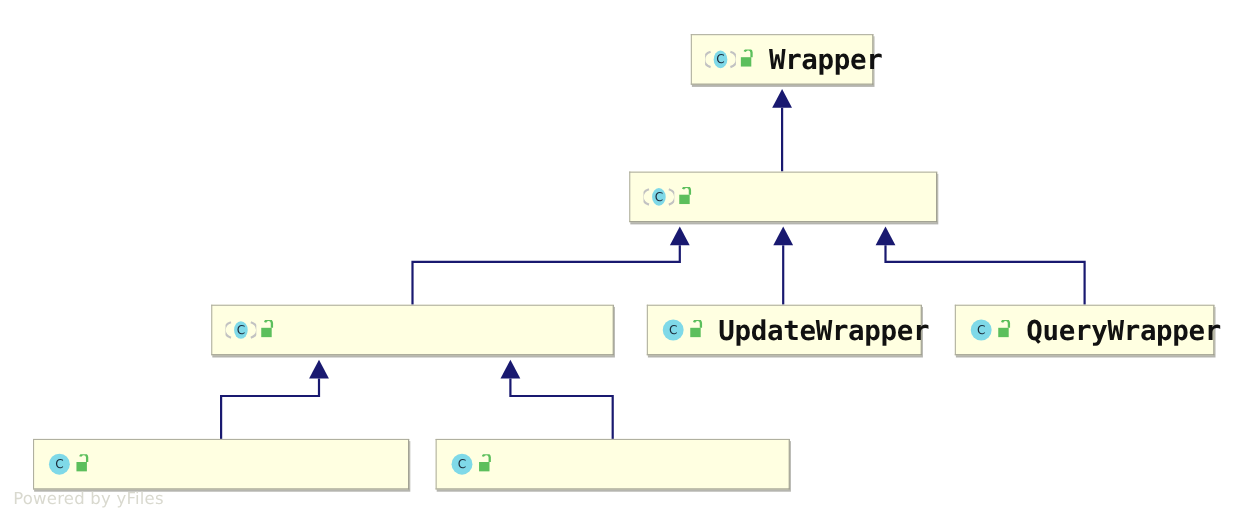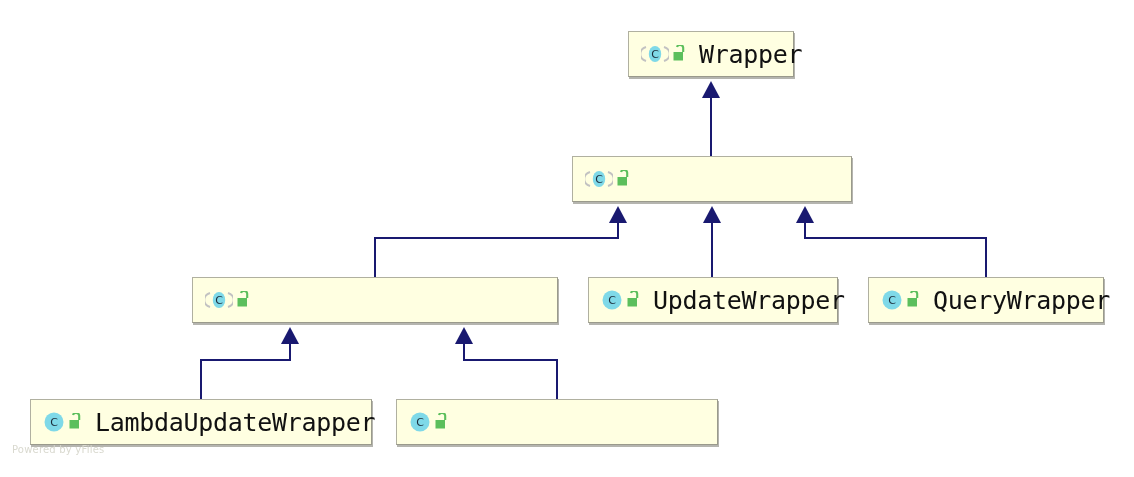--- a/index.html
+++ b/index.html
@@ -51,27 +51,28 @@
     flex: 0 0 auto;
     margin-left: 3px;
   }
   .node-label {
     font-family: "DejaVu Sans Mono", monospace;
     font-size: 25px;
     line-height: 1;
     color: #111111;
     margin-left: 12px;
     letter-spacing: -0.3px;
+    font-weight: bold;
   }
   .watermark {
     position: absolute;
     left: 12px;
     top: 444px;
     font-family: "DejaVu Sans", sans-serif;
-    font-size: 10px;
+    font-size: 15px;
     color: #d9d9cf;
     letter-spacing: 0.2px;
     user-select: none;
   }
 </style>
 </head>
 <body>
 
 <div id="diagram-root">
 
@@ -163,21 +164,20 @@
       <span class="node-icons">
         <svg width="22" height="22" viewBox="0 0 22 22" class="icon-class">
           <circle cx="11" cy="11" r="9.5" fill="#7fd9e8"></circle>
           <text x="11" y="11" text-anchor="middle" dominant-baseline="central" font-family="&quot;DejaVu Sans&quot;, sans-serif" font-size="11" fill="#1b2b3a">C</text>
         </svg>
         <svg width="15" height="18" viewBox="0 0 15 18" class="icon-lock">
           <path d="M 5 2 A 3.2 3.2 0 0 1 11.2 2.6 L 11.2 7" fill="none" stroke="#5cbf5c" stroke-width="2.1"></path>
           <rect x="1.5" y="7" width="9.5" height="8.5" fill="#5cbf5c"></rect>
         </svg>
       </span>
-      <span class="node-label">LambdaUpdateWrapper</span>
     </div>
     <div class="uml-node" style="left: 396px; top: 399px; width: 322px; height: 46px; background: rgb(255, 255, 225);">
       <span class="node-icons">
         <svg width="22" height="22" viewBox="0 0 22 22" class="icon-class">
           <circle cx="11" cy="11" r="9.5" fill="#7fd9e8"></circle>
           <text x="11" y="11" text-anchor="middle" dominant-baseline="central" font-family="&quot;DejaVu Sans&quot;, sans-serif" font-size="11" fill="#1b2b3a">C</text>
         </svg>
         <svg width="15" height="18" viewBox="0 0 15 18" class="icon-lock">
           <path d="M 5 2 A 3.2 3.2 0 0 1 11.2 2.6 L 11.2 7" fill="none" stroke="#5cbf5c" stroke-width="2.1"></path>
           <rect x="1.5" y="7" width="9.5" height="8.5" fill="#5cbf5c"></rect>

